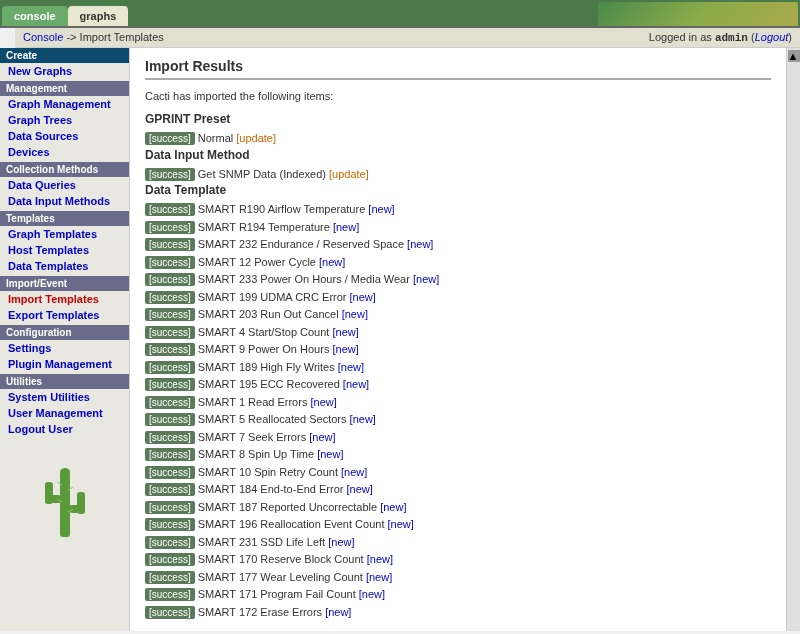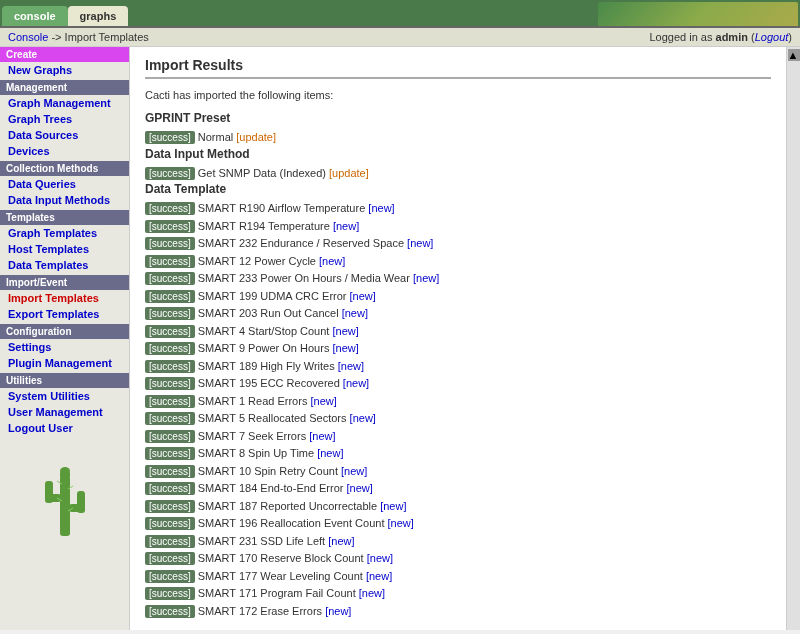--- a/index.html
+++ b/index.html
@@ -6,34 +6,34 @@
     body { font-family: Verdana, Arial, sans-serif; font-size: 11px; background: #f0f0f0; width: 800px; }
 
     
     .top-nav { background: #4a7a4a; display: flex; align-items: flex-end; padding: 2px 2px 0; height: 28px; border-bottom: 2px solid #666; }
     .top-nav-tab { padding: 4px 12px; border-radius: 4px 4px 0 0; cursor: pointer; font-size: 11px; font-weight: bold; text-decoration: none; display: inline-block; }
     .top-nav-tab.active { background: #e8e8d0; color: #333; }
     .top-nav-tab.inactive { background: #6aaa6a; color: #fff; }
     .top-nav-right { margin-left: auto; background: linear-gradient(135deg, #4a8a4a 0%, #8aaa4a 50%, #aaaa4a 100%); width: 200px; height: 24px; border-radius: 2px 2px 0 0; }
 
     
-    .breadcrumb { background: #e0e0d0; padding: 3px 8px; font-size: 11px; color: #333; border-bottom: 1px solid #ccc; display: flex; justify-content: space-between; align-items: flex-start; }
+    .breadcrumb { background: #e0e0d0; padding: 3px 8px; font-size: 11px; color: #333; border-bottom: 1px solid #ccc; display: flex; justify-content: space-between; align-items: flex-start; margin-left: 15px; }
     .breadcrumb a { color: #0000cc; text-decoration: none; }
     .breadcrumb-right { color: #333; }
     .breadcrumb-right a { color: #0000cc; text-decoration: none; font-style: italic; }
 
     
     .layout { display: flex; min-height: 580px; }
 
     
     .sidebar { width: 130px; background: #e8e8e0; border-right: 1px solid #ccc; flex-shrink: 0; padding-bottom: 20px; }
     .sidebar-section { background: #6a6a8a; color: #fff; padding: 2px 6px; font-size: 10px; font-weight: bold; margin-top: 2px; }
     .sidebar-link { display: block; padding: 2px 8px; color: #0000cc; text-decoration: none; font-size: 11px; cursor: pointer; font-weight: bold; }
     .sidebar-link.active { color: #cc0000; font-weight: bold; }
-    .sidebar-create { background: #d946ef; color: #fff; padding: 2px 6px; font-size: 10px; font-weight: bold; }
+    .sidebar-create { background: #0c4a6e; color: #fff; padding: 2px 6px; font-size: 10px; font-weight: bold; }
     .sidebar-cactus { padding: 10px; display: flex; justify-content: center; margin-top: 10px; }
 
     
     .main { flex: 1; padding: 10px 15px; background: #fff; }
     .page-title { font-size: 14px; font-weight: bold; color: #333; border-bottom: 2px solid #aaa; padding-bottom: 4px; margin-bottom: 10px; }
     .intro-text { margin-bottom: 10px; color: #333; }
     .section-header { font-size: 12px; font-weight: bold; color: #333; margin-bottom: 4px; }
     .result-item { font-size: 11px; margin-bottom: 1px; color: #333; line-height: 1.5; }
     .badge-success { background: #5a7a5a; color: #fff; padding: 1px 4px; font-size: 10px; border-radius: 2px; }
 
@@ -49,21 +49,21 @@
   <div class="top-nav-right"></div>
 </div>
 
 <div class="breadcrumb">
   <span>
     <a href="#">Console</a>
     <span> -&gt; </span>
     <span>Import Templates</span>
   </span>
   <span class="breadcrumb-right">
-    <span>Logged in as</span>&nbsp;<span style="font-weight:bold;">admin</span>&nbsp;(<a href="#">Logout</a>)
+    <span>Logged in as</span>&nbsp;<span style="font-weight:bold;font-family:Liberation Mono, monospace;">admin</span>&nbsp;(<a href="#">Logout</a>)
   </span>
 </div>
 
 <div class="layout">
 
   <div class="sidebar">
     <div class="sidebar-create">Create</div>
     <a class="sidebar-link">New Graphs</a>
 
     <div class="sidebar-section">Management</div>

